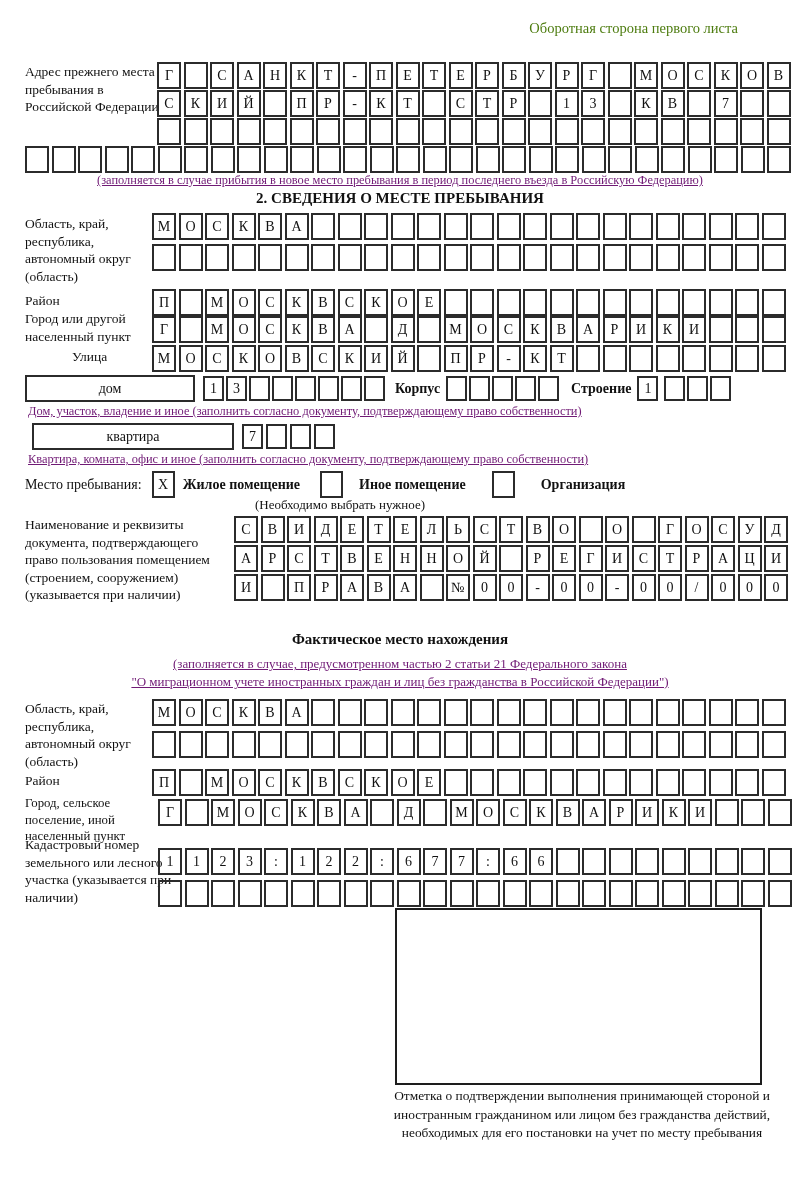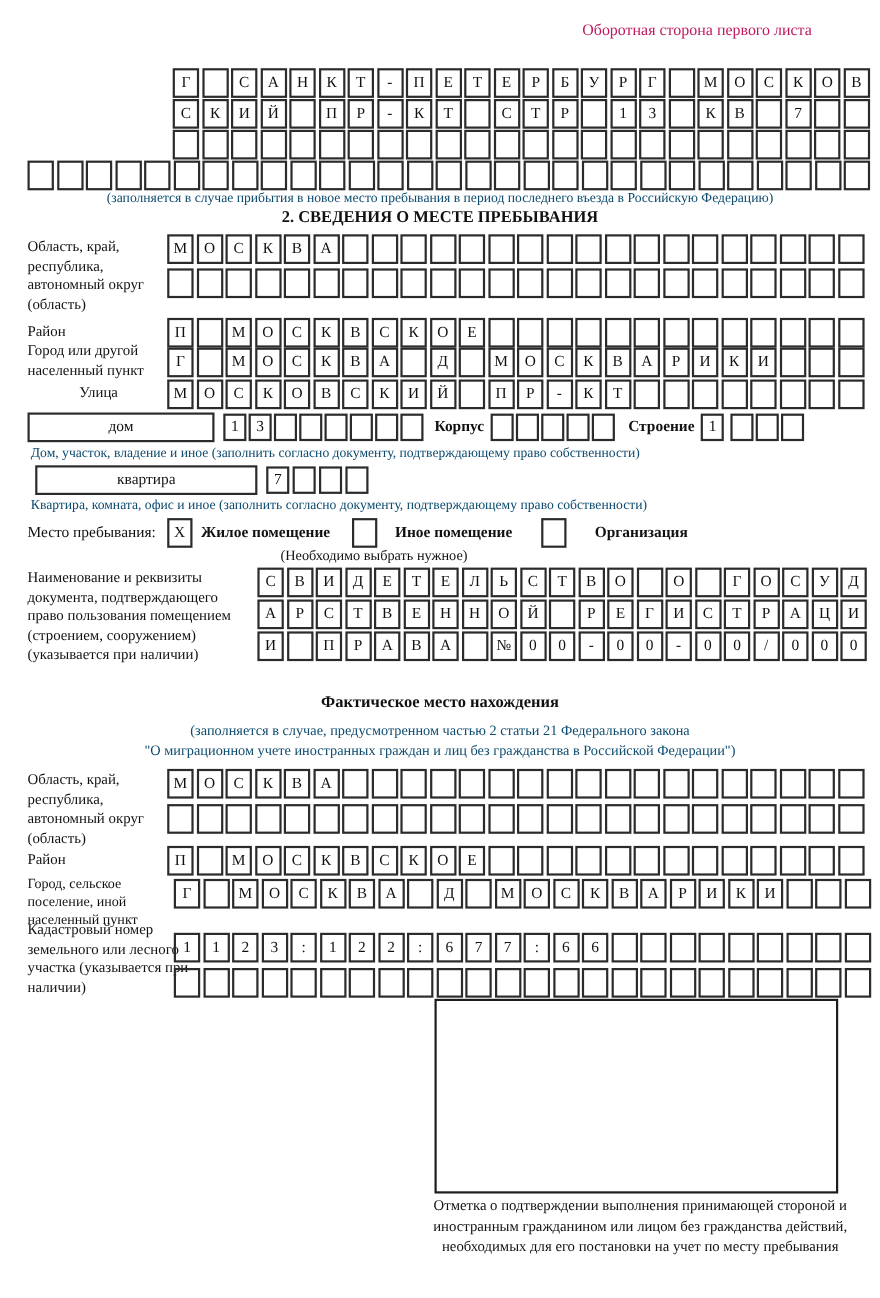--- a/index.html
+++ b/index.html
@@ -15,40 +15,41 @@
     flex:0 0 20px; width:20px; height:23px; border:2px solid #2b2b2b;
     display:flex; align-items:center; justify-content:center;
     font-size:14px; font-family:"Liberation Serif", serif; color:#111;
   }
   .cell-sm { flex:0 0 17px; width:17px; height:21px; }
   .inline-row { position:absolute; display:flex; align-items:center; }
   .wide-box {
     border:2px solid #2b2b2b; height:23px; display:flex;
     align-items:center; justify-content:center; font-size:14px;
   }
-  .caption { position:absolute; width:100%; text-align:center; font-size:12.4px; color:#0c4a6e; }
+  .caption { position:absolute; width:100%; text-align:center; font-size:12.4px; color:#701a75;text-decoration:underline; }
   .title { position:absolute; width:100%; text-align:center; font-weight:bold; font-size:15px; color:#111; }
-  .header-note { position:absolute; top:20px; right:62px; font-size:14.5px; color:#be185d; }
+  .header-note { position:absolute; top:20px; right:62px; font-size:14.5px; color:#4d7c0f; }
   .checkbox {
     width:19px; height:23px; border:2px solid #2b2b2b; display:flex;
     align-items:center; justify-content:center; font-size:14px;
   }
   .stamp-box { position:absolute; left:395px; top:908px; width:363px; height:173px; border:2px solid #1d1d1d; background:#fff; }
   .stamp-caption { position:absolute; left:383px; top:1087px; width:398px; text-align:center; font-size:13.4px; line-height:1.38; color:#111; }
   .gap6{width:6px;} .gap8{width:8px;} .gap10{width:10px;} .gap12{width:12px;}
   .gap16{width:16px;} .gap20{width:20px;} .gap26{width:26px;}
   .opt-label { font-size:14px;font-weight:bold; }
 </style>
 </head>
 <body>
 
 <div class="page">
 
   <div class="header-note">Оборотная сторона первого листа</div>
 
+  <div class="lbl" style="left:25px; top:63px; width:138px;">Адрес прежнего места пребывания в Российской Федерации</div>
   <div class="cellrow" style="left:157px; top:62px;">
       <span class="cell">Г</span>
       <span class="cell"></span>
       <span class="cell">С</span>
       <span class="cell">А</span>
       <span class="cell">Н</span>
       <span class="cell">К</span>
       <span class="cell">Т</span>
       <span class="cell">-</span>
       <span class="cell">П</span>

